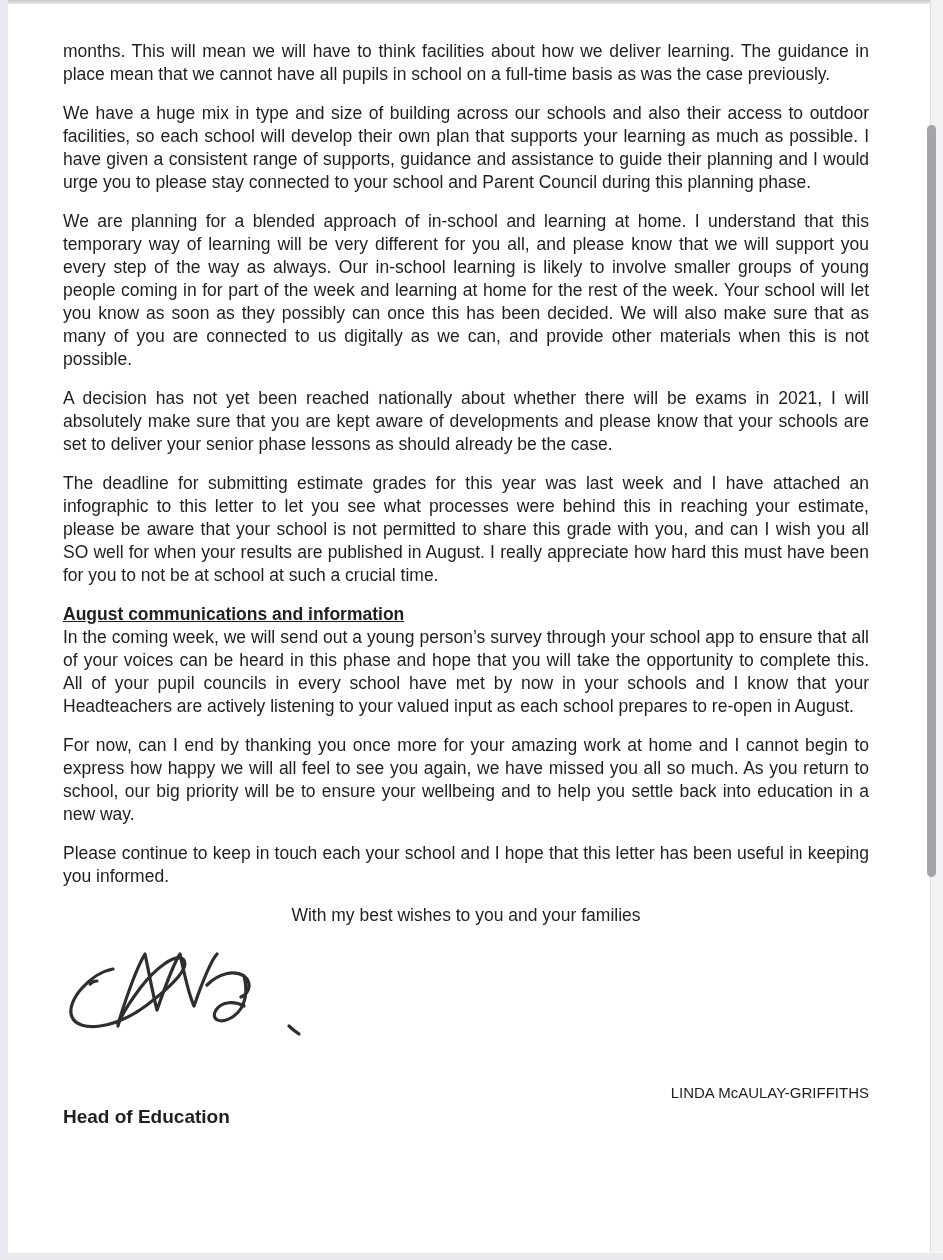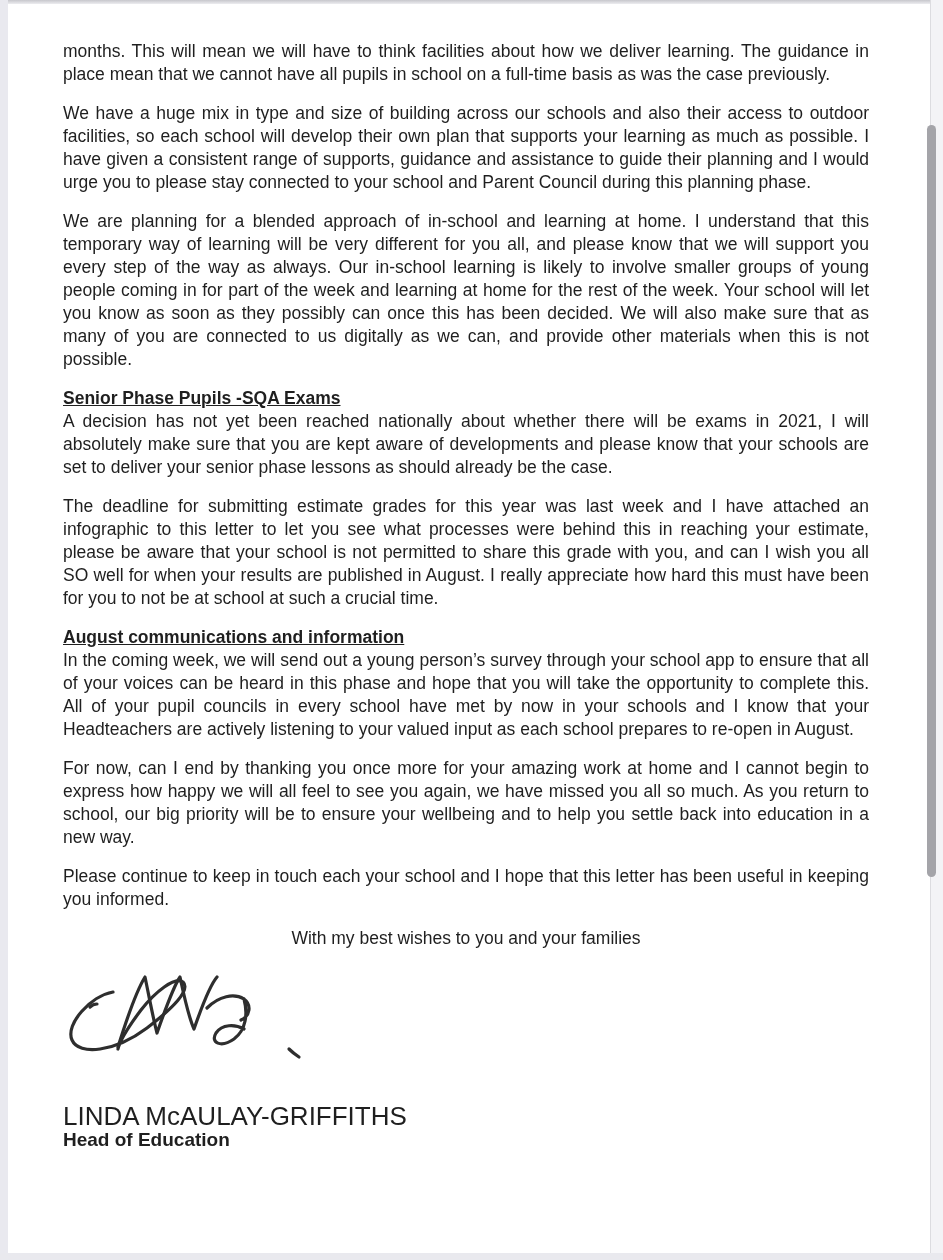--- a/index.html
+++ b/index.html
@@ -69,24 +69,24 @@
     text-decoration: underline;
     text-align: left;
   }
   .signoff { margin: 0; text-align: center; }
   .signature-wrap {
     margin: 16px 0 0 -6px;
     width: 270px;
     height: 100px;
   }
   .sender-name {
-    margin: 38px 0 0 0;
-    font-size: 26px;
+    margin: 38px 0 0 13px;
+    font-size: 15px;
     line-height: 24px;
-    text-align: left;
+    text-align: right;
   }
   .sender-title {
     margin: 0;
     font-size: 19px;
     line-height: 24px;
     font-weight: bold;
     text-align: left;
   }
 </style>
 </head>
@@ -100,21 +100,20 @@
   <div class="page-separator-bottom"></div>
 
   <div class="content">
 
     <p class="para">months. This will mean we will have to think facilities about how we deliver learning. The guidance in place mean that we cannot have all pupils in school on a full-time basis as was the case previously.</p>
 
     <p class="para">We have a huge mix in type and size of building across our schools and also their access to outdoor facilities, so each school will develop their own plan that supports your learning as much as possible. I have given a consistent range of supports, guidance and assistance to guide their planning and I would urge you to please stay connected to your school and Parent Council during this planning phase.</p>
 
     <p class="para">We are planning for a blended approach of in-school and learning at home. I understand that this temporary way of learning will be very different for you all, and please know that we will support you every step of the way as always. Our in-school learning is likely to involve smaller groups of young people coming in for part of the week and learning at home for the rest of the week. Your school will let you know as soon as they possibly can once this has been decided. We will also make sure that as many of you are connected to us digitally as we can, and provide other materials when this is not possible.</p>
 
-    <h3 class="section-heading">Senior Phase Pupils -SQA Exams</h3>
     <p class="para tight">A decision has not yet been reached nationally about whether there will be exams in 2021, I will absolutely make sure that you are kept aware of developments and please know that your schools are set to deliver your senior phase lessons as should already be the case.</p>
     <p class="para">The deadline for submitting estimate grades for this year was last week and I have attached an infographic to this letter to let you see what processes were behind this in reaching your estimate, please be aware that your school is not permitted to share this grade with you, and can I wish you all SO well for when your results are published in August.  I really appreciate how hard this must have been for you to not be at school at such a crucial time.</p>
 
     <h3 class="section-heading">August communications and information</h3>
     <p class="para">In the coming week, we will send out a young person’s survey through your school app to ensure that all of your voices can be heard in this phase and hope that you will take the opportunity to complete this.  All of your pupil councils in every school have met by now in your schools and I know that your Headteachers are actively listening to your valued input as each school prepares to re-open in August.</p>
 
     <p class="para">For now, can I end by thanking you once more for your amazing work at home and I cannot begin to express how happy we will all feel to see you again, we have missed you all so much.  As you return to school, our big priority will be to ensure your wellbeing and to help you settle back into education in a new way.</p>
 
     <p class="para">Please continue to keep in touch each your school and I hope that this letter has been useful in keeping you informed.</p>
 

